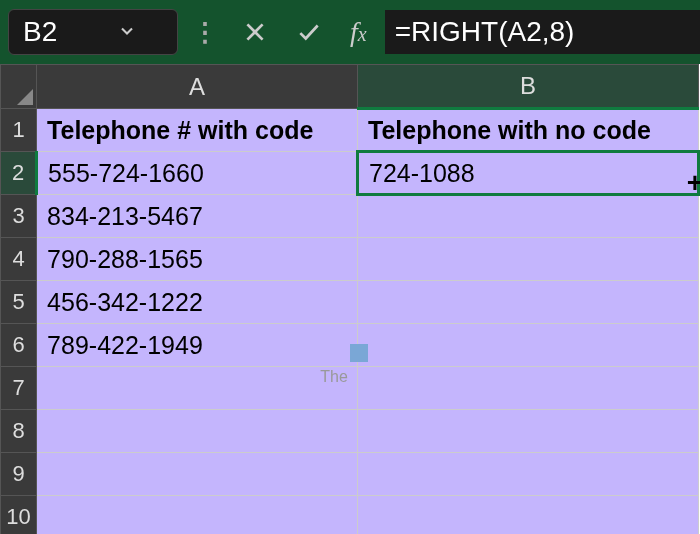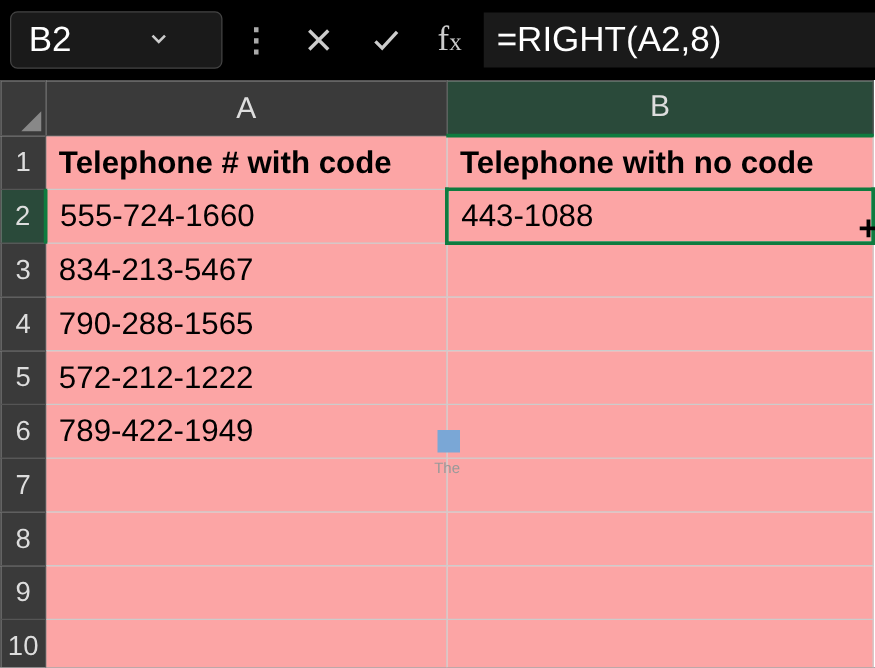--- a/index.html
+++ b/index.html
@@ -9,21 +9,21 @@
     }
     body {
       font-family: "Segoe UI", Arial, sans-serif;
       background: #1a1a1a;
       width: 700px;
       height: 534px;
       overflow: hidden;
       position: relative;
     }
     .formula-bar {
-      background: #000000;
+      background: #14532d;
       display: flex;
       align-items: center;
       height: 64px;
       padding: 15px 8px;
       gap: 8px;
     }
     .name-box {
       background: #1a1a1a;
       color: #fff;
       font-size: 28px;
@@ -50,20 +50,21 @@
       display: flex;
       align-items: center;
       justify-content: center;
     }
     .fb-icon svg {
       width: 26px;
       height: 26px;
     }
     .fx-label {
       color: #ccc;
+      font-style: italic;
       font-size: 28px;
       font-family: "Times New Roman", serif;
       padding: 0 10px;
       text-align: right;
     }
     .formula-input {
       background: #1a1a1a;
       color: #fff;
       font-size: 28px;
       border: none;
@@ -118,21 +119,21 @@
       font-size: 22px;
       text-align: center;
       width: 36px;
       border: 1px solid #555;
     }
     .row-header.selected {
       background: #2a4a3a;
       border-right: 3px solid #0f7b3f;
     }
     td.cell {
-      background: #fca5a5;
+      background: #c4b5fd;
       color: #000;
       font-size: 25px;
       padding: 4px 10px;
       border: 1px solid #ccc;
       height: 43px;
       text-align: left;
       vertical-align: middle;
       white-space: nowrap;
     }
     td.cell.header-cell {
@@ -151,22 +152,22 @@
       font-size: 28px;
       font-weight: bold;
       color: #000;
       z-index: 10;
     }
     .watermark {
       position: absolute;
       left: 300px;
       top: 280px;
       color: #999;
-      font-size: 12px;
-      text-align: right;
+      font-size: 16px;
+      text-align: center;
       z-index: 5;
       pointer-events: none;
     }
     .watermark-logo {
       width: 18px;
       height: 18px;
       background: #7aa7d6;
       display: inline-block;
       margin-left: 50px;
       margin-bottom: 2px;
@@ -210,37 +211,37 @@
     </tr>
     <tr>
       <td class="row-header">1</td>
       <td class="cell header-cell">Telephone # with code</td>
       <td class="cell header-cell">Telephone with no code</td>
     </tr>
     <tr>
       <td class="row-header selected">2</td>
       <td class="cell">555-724-1660</td>
       <td class="cell active">
-        <span>443-1088</span>
+        <span>724-1088</span>
         <span class="fill-handle">+</span>
       </td>
     </tr>
     <tr>
       <td class="row-header">3</td>
       <td class="cell">834-213-5467</td>
       <td class="cell"></td>
     </tr>
     <tr>
       <td class="row-header">4</td>
       <td class="cell">790-288-1565</td>
       <td class="cell"></td>
     </tr>
     <tr>
       <td class="row-header">5</td>
-      <td class="cell">572-212-1222</td>
+      <td class="cell">456-342-1222</td>
       <td class="cell"></td>
     </tr>
     <tr>
       <td class="row-header">6</td>
       <td class="cell">789-422-1949</td>
       <td class="cell"></td>
     </tr>
     <tr>
       <td class="row-header">7</td>
       <td class="cell"></td>

